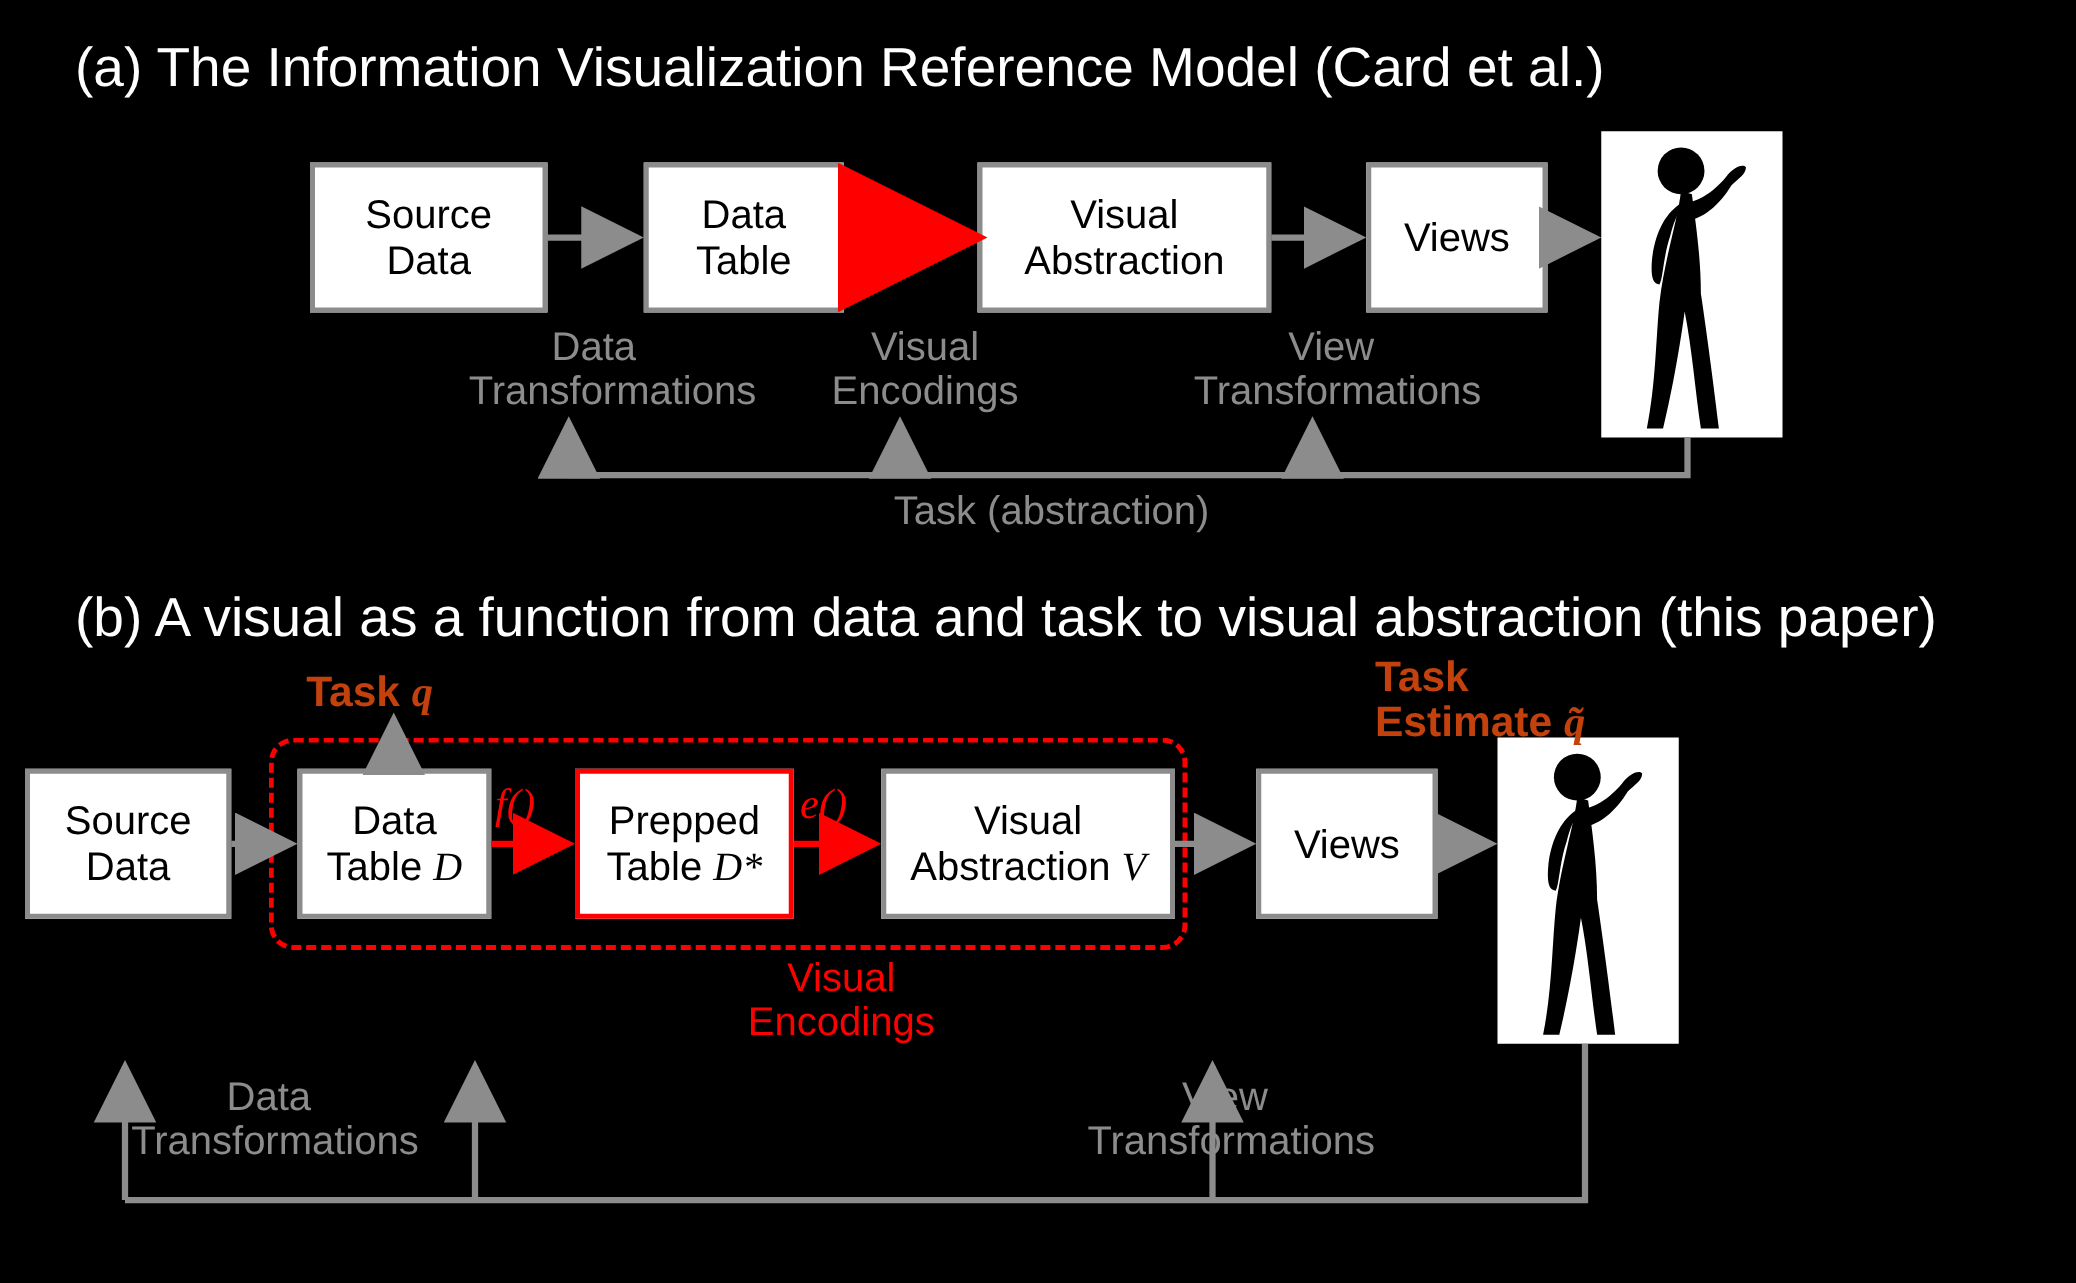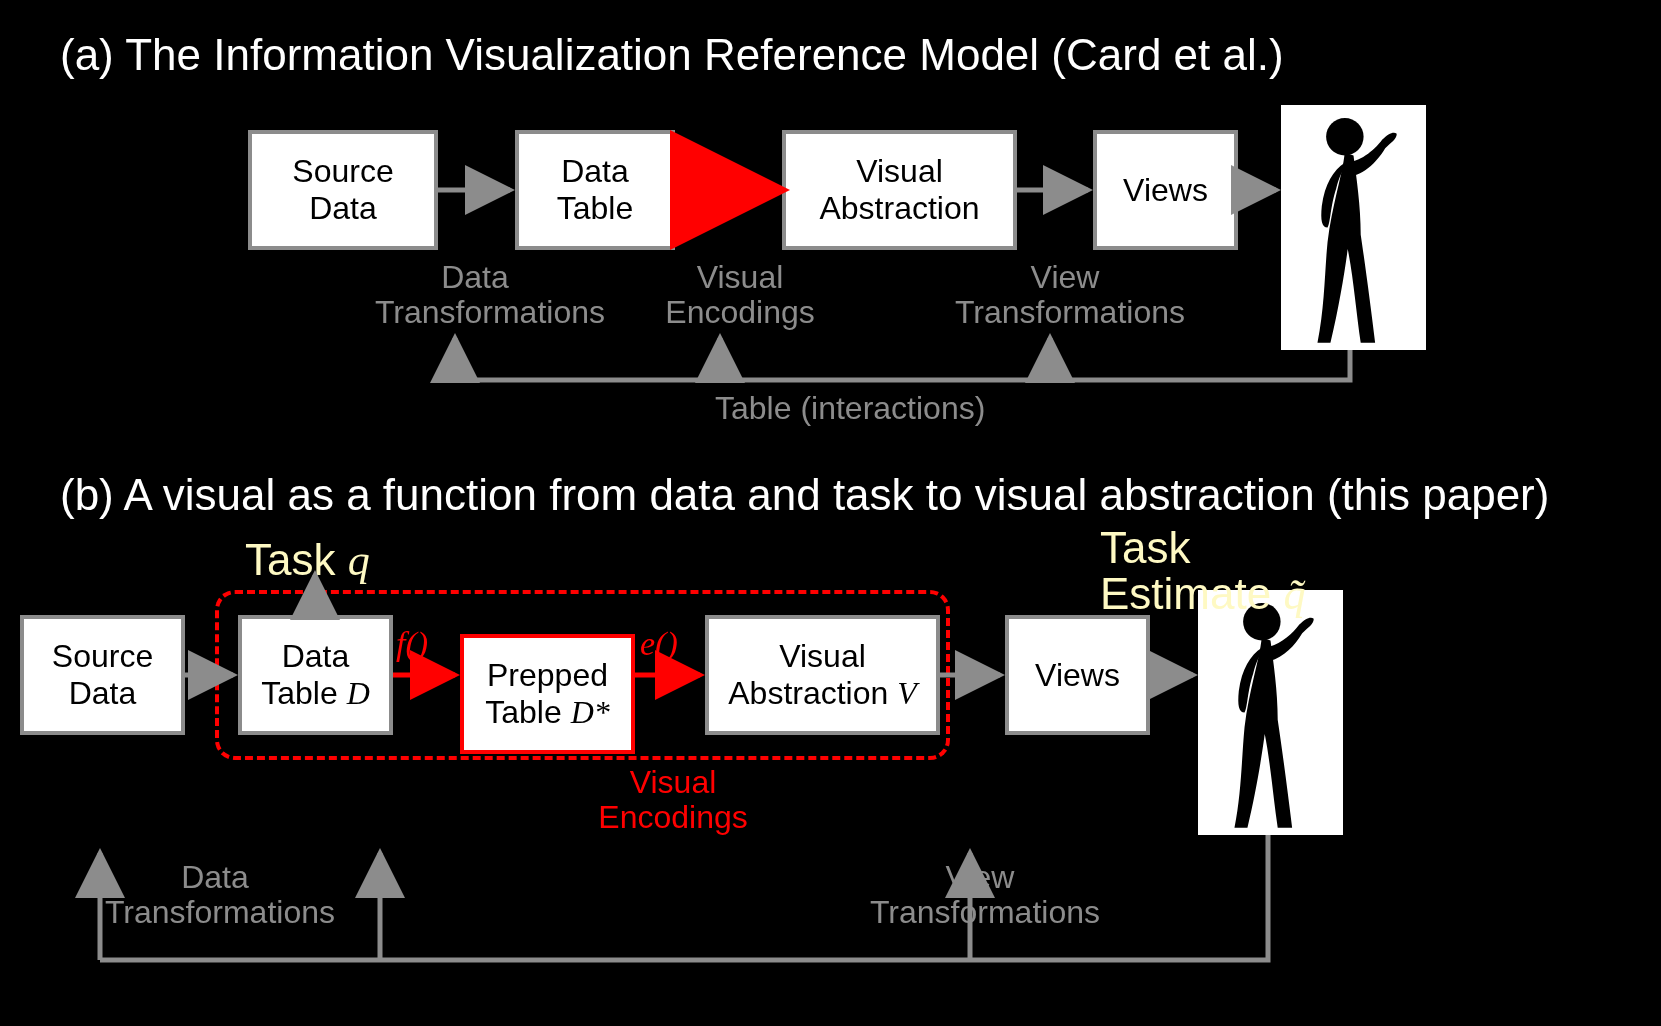--- a/index.html
+++ b/index.html
@@ -47,21 +47,21 @@
     border-radius: 20px;
   }
   .label {
     position: absolute;
     font-size: 32px;
     text-align: center;
     white-space: nowrap;
   }
   .label.gray { color: #8c8c8c; }
   .label.red { color: #ff0000; }
-  .label.redbold { color: #fef9c3; font-weight: normal; font-size: 44px; }
+  .label.redbold { color: #c2410c; font-weight: bold; font-size: 34px; }
   .tmath { font-style: italic; font-family: 'Cambria Math','Times New Roman',serif; }
   svg.overlay {
     position: absolute;
     left: 0; top: 0;
     width: 1661px;
     height: 1026px;
     pointer-events: none;
   }
   .person {
     position: absolute;
@@ -97,33 +97,33 @@
         <path d="M 44 40 C 54 40 64 32 70 24 C 74 20 78 18 80 20 C 80 24 76 26 72 30 C 66 40 56 50 44 50 Z"></path>
         <path d="M 44 40 C 36 45 30 55 28 70 C 27 80 28 85 32 85 C 34 82 34 70 38 58 C 40 50 42 46 44 44 Z"></path>
       </g>
     </svg>
   </div>
 
   <div class="label gray" style="left:375px; top:260px; width:200px; white-space:normal; line-height:1.1;">Data<br>Transformations</div>
   <div class="label gray" style="left:650px; top:260px; width:180px; white-space:normal; line-height:1.1;">Visual<br>Encodings</div>
   <div class="label gray" style="left:955px; top:260px; width:220px; white-space:normal; line-height:1.1;">View<br>Transformations</div>
 
-  <div class="label gray" style="left:715px; top:390px;">Table (interactions)</div>
+  <div class="label gray" style="left:715px; top:390px;">Task (abstraction)</div>
 
   <div class="title" style="left:60px; top:470px;">(b) A visual as a function from data and task to visual abstraction (this paper)</div>
 
   <div class="dashed-red" style="left:215px; top:590px; width:735px; height:170px;"></div>
 
   <div class="box" style="left:20px; top:615px; width:165px; height:120px;">
     <span>Source<br>Data</span>
   </div>
   <div class="box" style="left:238px; top:615px; width:155px; height:120px;">
     <span>Data<br>Table <span class="tmath">D</span></span>
   </div>
-  <div class="box red" style="left:460px; top:615px; width:175px; height:120px;margin-top:19px;">
+  <div class="box red" style="left:460px; top:615px; width:175px; height:120px;">
     <span>Prepped<br>Table <span class="tmath">D*</span></span>
   </div>
   <div class="box" style="left:705px; top:615px; width:235px; height:120px;">
     <span>Visual<br>Abstraction <span class="tmath">V</span></span>
   </div>
   <div class="box" style="left:1005px; top:615px; width:145px; height:120px;">
     <span>Views</span>
   </div>
 
   <div class="person" style="left:1198px; top:590px; width:145px; height:245px;">

